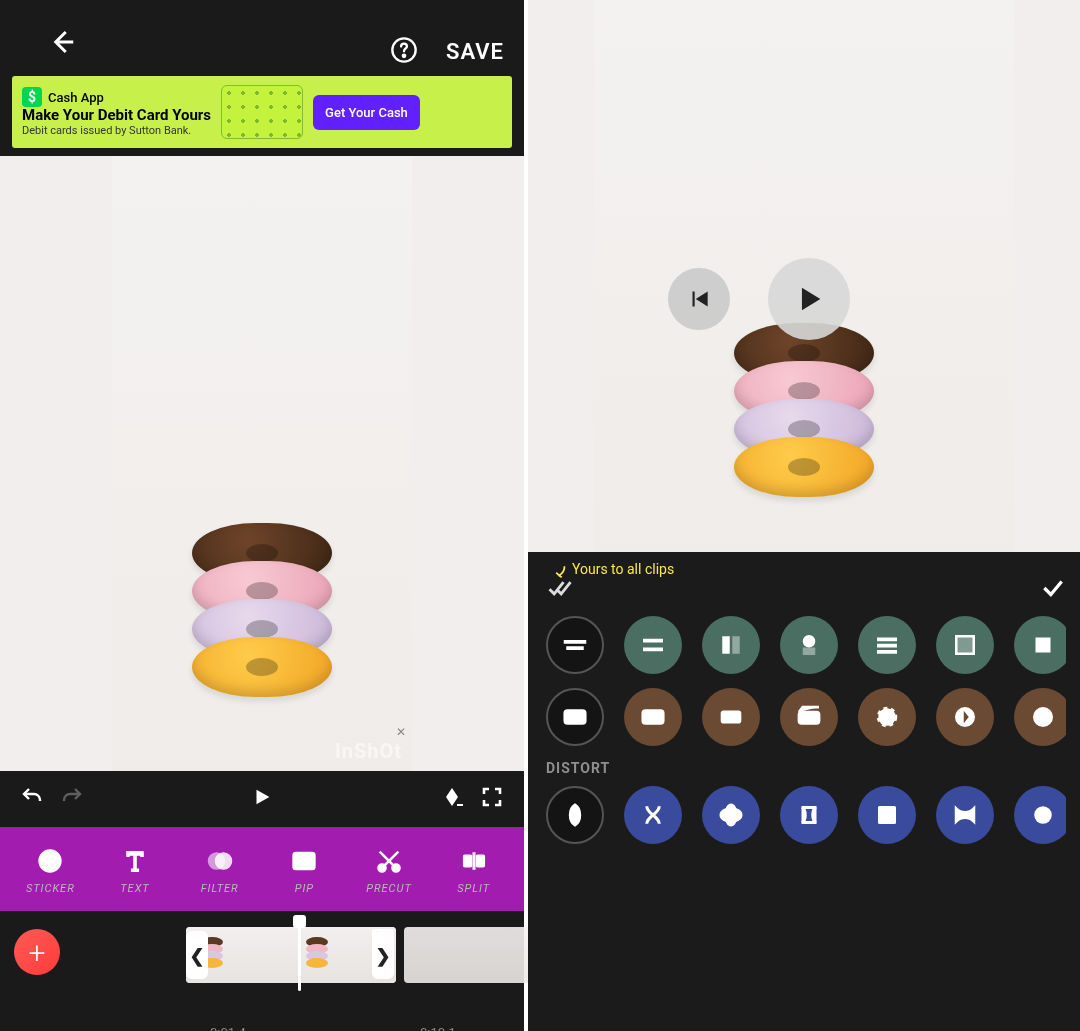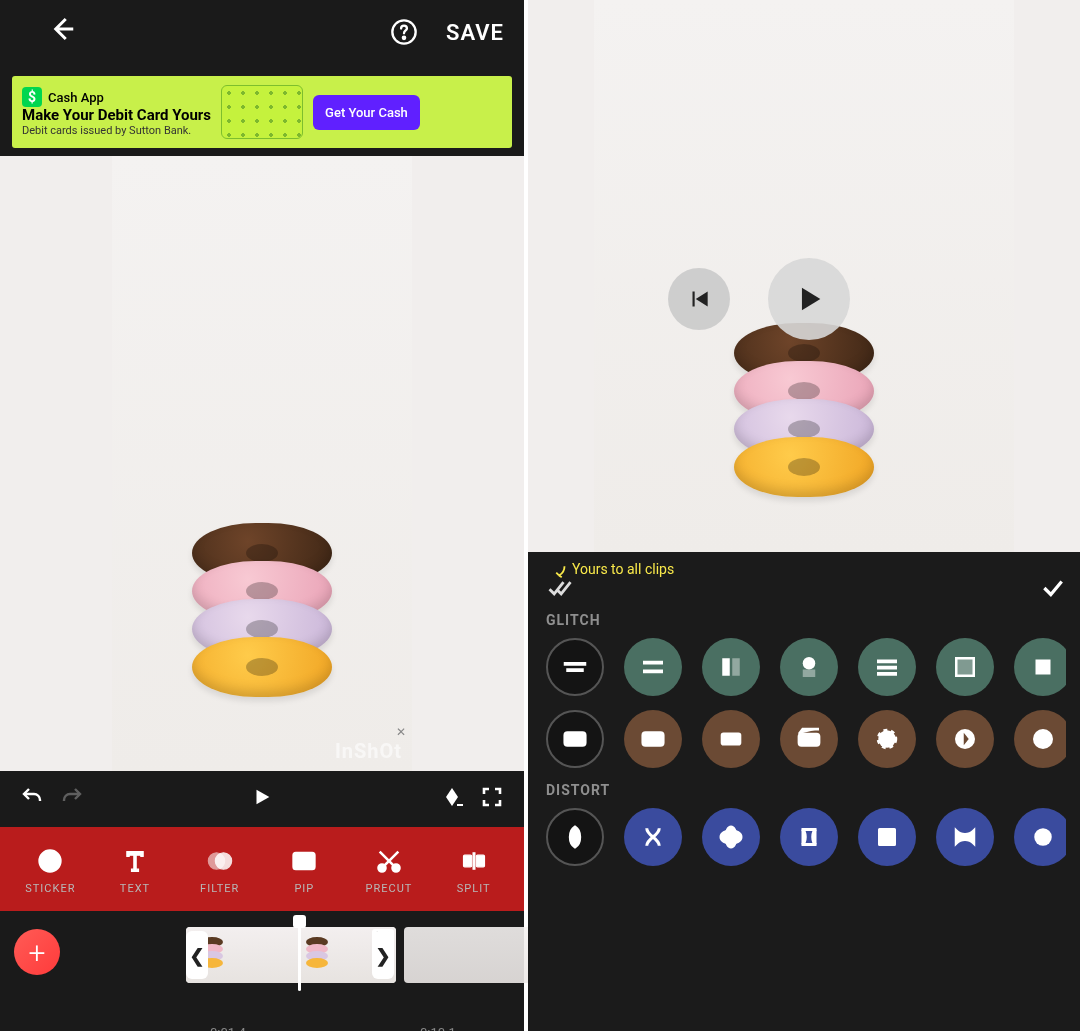--- a/index.html
+++ b/index.html
@@ -12,21 +12,21 @@
   }
   
   .left-panel {
     width: 528px; height: 1031px;
     background: #1a1a1a;
     display: flex; flex-direction: column;
     position: relative;
   }
   .topbar {
     height: 64px;
-    display: flex; align-items: center;
+    display: flex; align-items: flex-end;
     padding: 0 20px;
     margin-left: 27px;
   }
   .back-btn { color:#fff; font-size:28px; cursor:pointer; }
   .topbar-spacer { flex:1; }
   .help-btn { color:#fff; margin-right:28px; display:flex; align-items:center; justify-content:center; }
   .help-btn svg { width:28px; height:28px; }
   .save-btn { color:#fff; font-size:22px; font-weight:600; letter-spacing:1px; }
   
   .ad {
@@ -98,21 +98,21 @@
   
   .transport{
     height:56px;background:#1a1a1a;color:#fff;
     display:flex;align-items:center;padding:0 20px;
   }
   .undo,.redo{font-size:22px;margin-right:16px;}
   .redo{opacity:.3;}
   .play-main{margin-left:auto;margin-right:auto;font-size:22px;}
   .kf-btn,.fs-btn{margin-left:16px;}
   
-  .tools{height:84px;background:#b91c1c;display:flex;align-items:center;justify-content:space-around;padding:0 8px;}
+  .tools{height:84px;background:#a21caf;display:flex;align-items:center;justify-content:space-around;padding:0 8px;font-style:italic;}
   .tool{display:flex;flex-direction:column;align-items:center;color:#aaa;width:72px;}
   .tool-icon{color:#fff;height:34px;display:flex;align-items:center;justify-content:center;}
   .tool-icon svg{width:28px;height:28px;fill:#fff;stroke:#fff;}
   .tool-label{font-size:11px;letter-spacing:1px;margin-top:4px;color:#b8b8b8;}
   
   .timeline{height:120px;background:#1a1a1a;display:flex;align-items:flex-start;padding:10px 0 0 14px;position:relative;}
   .add-btn{
     width:46px;height:46px;border-radius:50%;
     background:linear-gradient(135deg,#ff5b56,#ff3b3b);
     color:#fff;font-size:30px;display:flex;align-items:center;justify-content:center;
@@ -393,21 +393,20 @@
           </svg>
       </span>
       <span class="confirm">
         <svg viewBox="0 0 24 24" fill="none" stroke="#fff" stroke-width="3">
             <path d="M4 12l6 6L20 6"></path>
           </svg>
       </span>
     </div>
 
     <div class="cat cat-glitch">
-      <div class="cat-title">GLITCH</div>
       <div class="chips">
         <div class="chip selected">
             <svg viewBox="0 0 24 24">
               <rect x="3" y="8" width="18" height="3"></rect>
               <rect x="5" y="13" width="14" height="3"></rect>
             </svg>
           </div>
         <div class="chip">
             <svg viewBox="0 0 24 24">
               <rect x="4" y="7" width="16" height="3"></rect>

